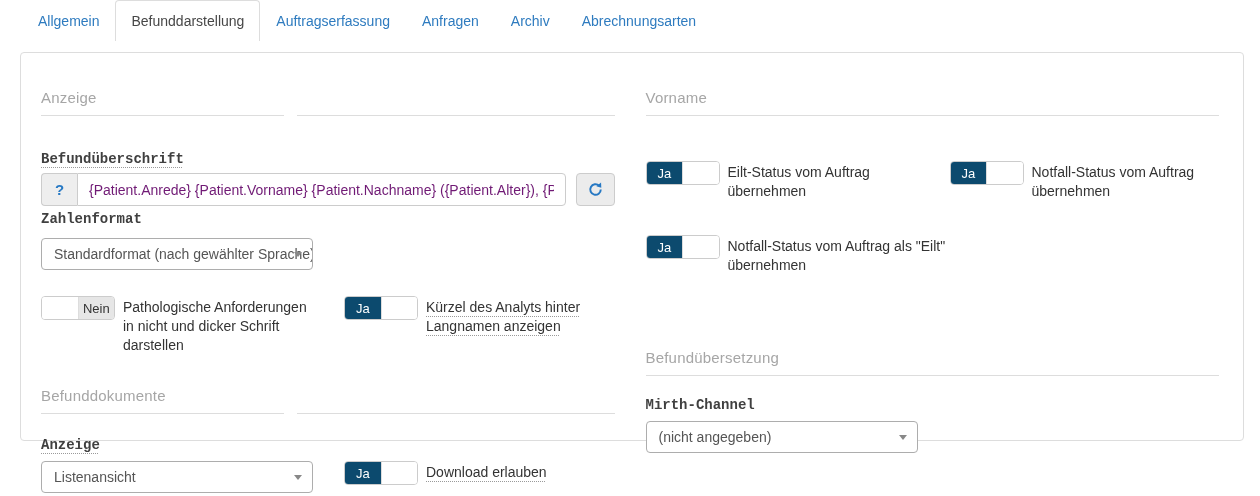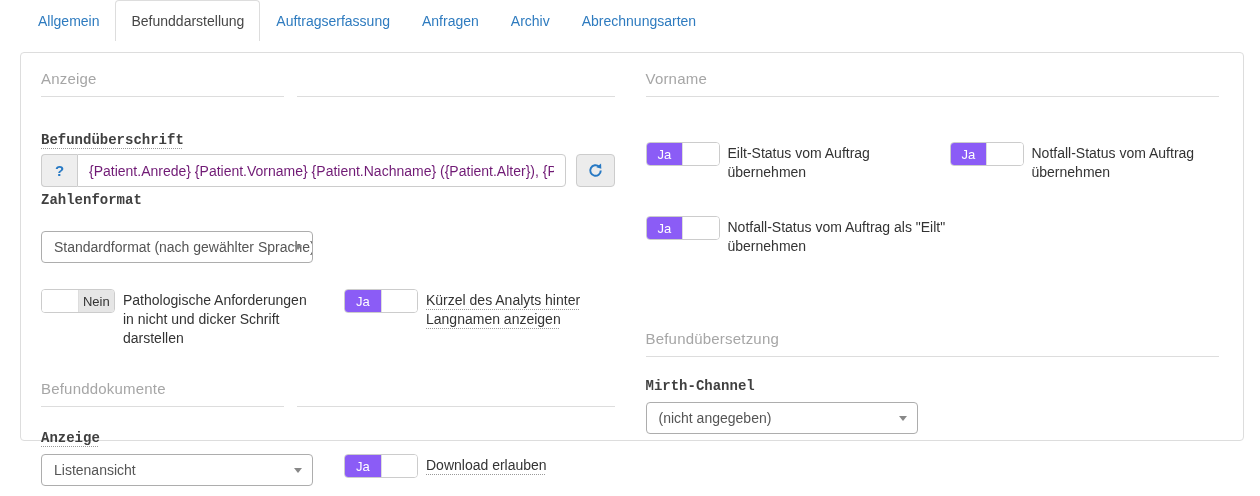--- a/index.html
+++ b/index.html
@@ -22,21 +22,21 @@
   .tab.active {
     color:#474747; background:#fff;
     border-color:#ddd; border-radius:4px 4px 0 0;
     margin-bottom:-1px; padding-bottom:12px;
   }
 
   
   .panel {
     position:absolute; left:20px; right:16px; top:52px; height:389px;
     background:#fff; border:1px solid #ddd; border-radius:4px;
-    padding: 8px 24px 0 20px;
+    padding: 27px 24px 0 20px;
     display:flex; gap:31px;
   }
   .col { flex:1; min-width:0; }
 
   
   .sec-h { display:flex; gap:13px; margin-top:9px; }
   .sec-h .seg {
     padding-bottom:9px; border-bottom:1px solid #ddd;
     color:#a6a6a6; font-size:15px; letter-spacing:.2px;
   }
@@ -88,31 +88,31 @@
   }
   .w272 { width:272px; }
 
   
   .toggle {
     display:flex; width:74px; height:24px; flex:0 0 74px;
     border:1px solid #ccc; border-radius:4px; overflow:hidden;
     cursor:pointer; font-size:13px;
   }
   .toggle .half { flex:1; display:flex; align-items:center; justify-content:center; }
-  .toggle.on .lab { background:#8b5cf6; color:#fff; }
+  .toggle.on .lab { background:#0c4a6e; color:#fff; }
   .toggle.on .hnd { background:#fff; border-left:1px solid #ddd; }
   .toggle.off .hnd { background:#fff; border-right:1px solid #ddd; }
   .toggle.off .lab { background:#e6e6e6; color:#333; }
 
   .switch-item { display:flex; align-items:flex-start; gap:8px; }
   .switch-text { font-size:14px; color:#333; line-height:19px; padding-top:2px; }
 
   
   .l-label1 { margin-top:34px; }
-  .l-label2 { margin-top:4px; margin-bottom:23px; }
+  .l-label2 { margin-top:4px; margin-bottom:11px; }
   .toggles-row { display:flex; margin-top:26px; }
   .toggles-row .item1 { width:280px; margin-right:23px; }
   .sec-h.second-left { margin-top:32px; }
   .l-label3 { margin-top:22px; margin-bottom:8px; }
   .bottom-row-left { display:flex; align-items:flex-start; }
   .bottom-row-left .sel-wrap { width:272px; margin-right:31px; }
   .bottom-row-left .switch-item { margin-top:0; }
 
   
   .status-row { display:flex; margin-top:45px; }

